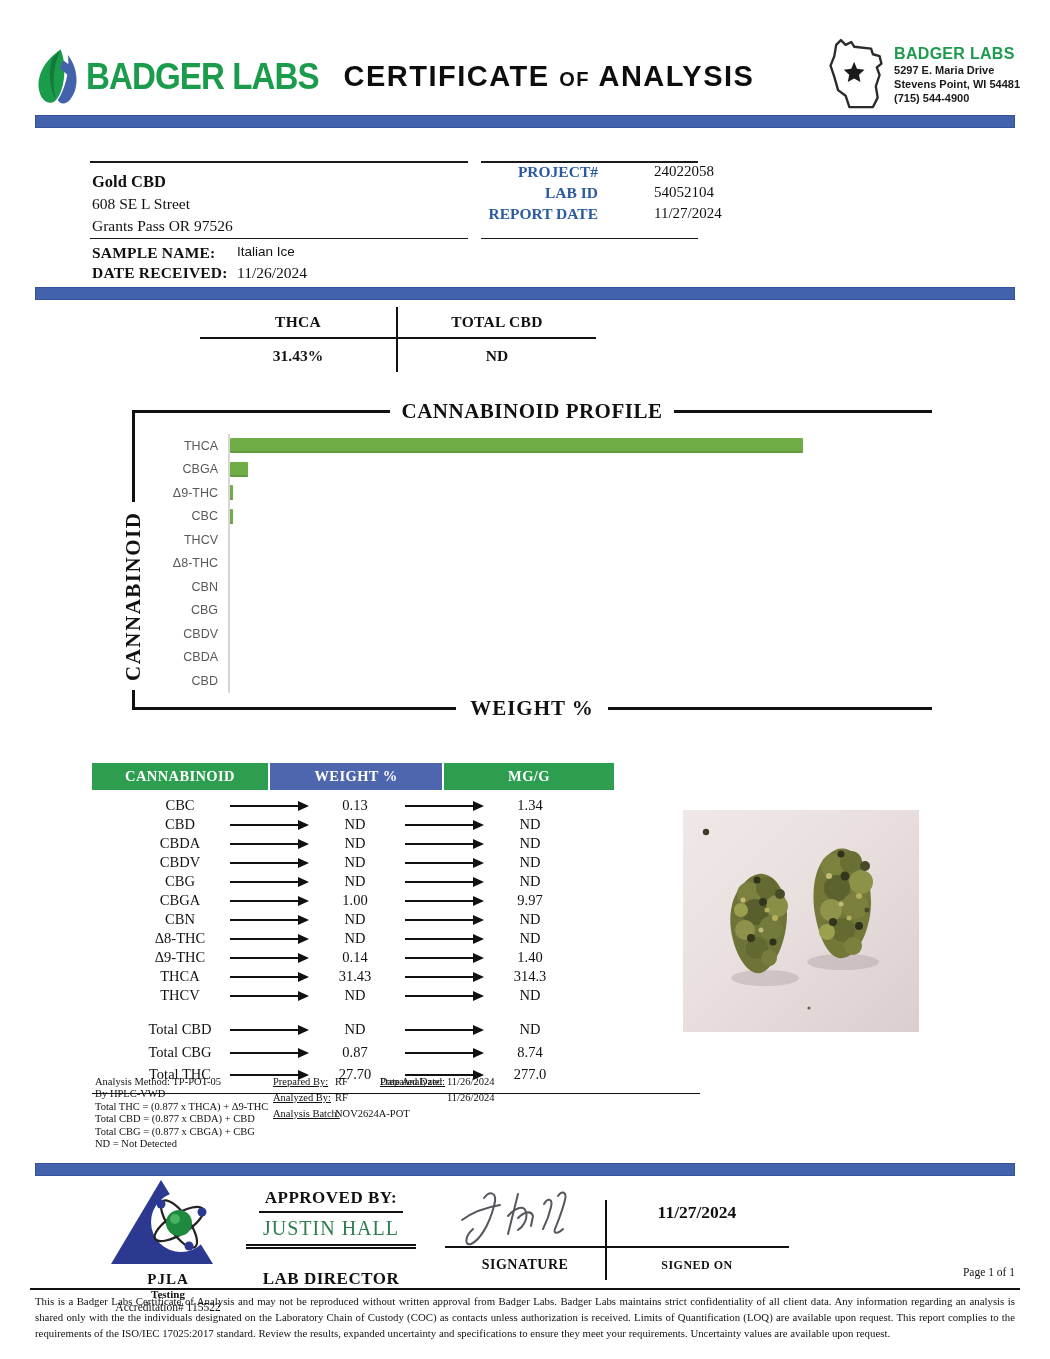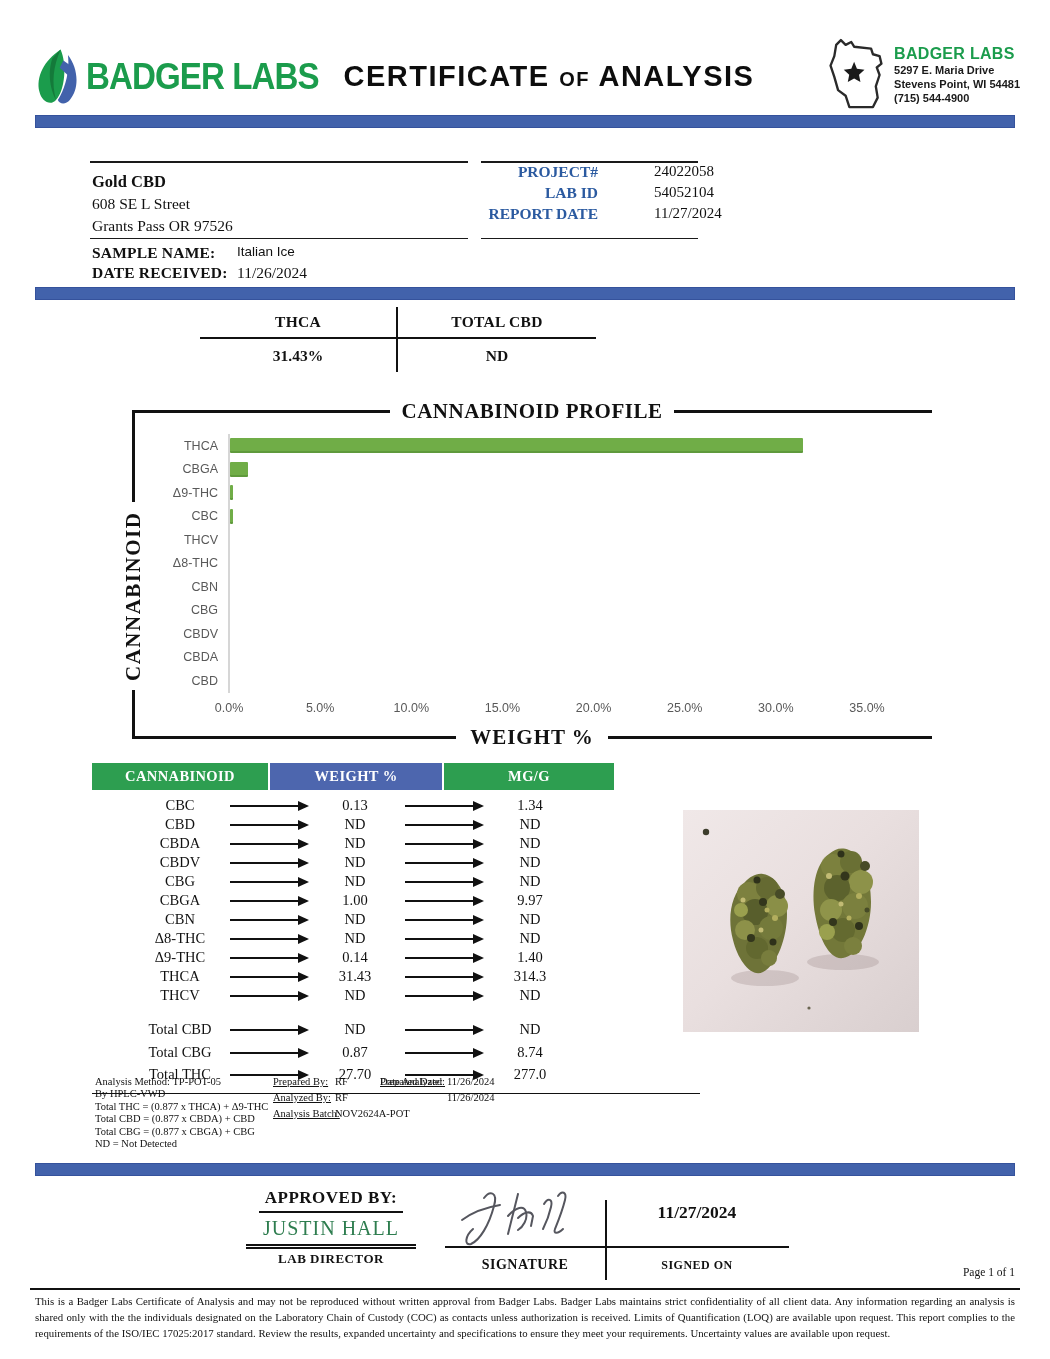--- a/index.html
+++ b/index.html
@@ -107,21 +107,21 @@
   
   .pjla{position:absolute;left:88px;top:1178px;width:160px;text-align:center;}
   .pjla-name{font-weight:bold;font-size:15px;letter-spacing:1px;margin-top:1px;}
   .pjla-sub{font-weight:bold;font-size:11px;}
   .pjla-acc{font-size:11.5px;margin-top:1px;}
   .approved{position:absolute;left:246px;top:1188px;width:170px;text-align:center;}
   .approved-label{display:inline-block;font-weight:bold;font-size:17px;letter-spacing:.5px;
                   border-bottom:2px solid #111;padding:0 6px 3px;}
   .approver{margin-top:4px;font-size:20px;letter-spacing:1px;color:#2e7d4f;
             border-bottom:5px double #111;padding-bottom:4px;}
-  .approver-title{margin-top:2px;font-weight:bold;font-size:13px;letter-spacing:.5px;text-align:center;}
+  .approver-title{margin-top:20px;font-weight:bold;font-size:17px;letter-spacing:.5px;text-align:center;}
   .sigblock{position:absolute;left:445px;top:1178px;width:344px;}
   .sigrow{display:flex;height:68px;border-bottom:2.5px solid #111;}
   .sig-left{width:160px;display:flex;align-items:flex-end;justify-content:center;}
   .sig-right{flex:1;display:flex;align-items:center;justify-content:center;
              font-weight:bold;font-size:17.5px;}
   .siglabels{display:flex;height:34px;}
   .sl1{width:160px;display:flex;align-items:center;justify-content:center;
        font-weight:bold;font-size:14px;letter-spacing:.5px;}
   .sl2{flex:1;display:flex;align-items:center;justify-content:center;
        font-weight:bold;font-size:12px;letter-spacing:.5px;}
@@ -256,30 +256,20 @@
             <div class="track"></div>
           </div>
           <div class="chart-row">
             <span class="cat">CBDA</span>
             <div class="track"></div>
           </div>
           <div class="chart-row">
             <span class="cat">CBD</span>
             <div class="track"></div>
           </div>
-        </div>
-      <div class="ticksrow">
-          <span class="tick" style="left: 0px;">0.0%</span>
-          <span class="tick" style="left: 91.1429px;">5.0%</span>
-          <span class="tick" style="left: 182.286px;">10.0%</span>
-          <span class="tick" style="left: 273.429px;">15.0%</span>
-          <span class="tick" style="left: 364.571px;">20.0%</span>
-          <span class="tick" style="left: 455.714px;">25.0%</span>
-          <span class="tick" style="left: 546.857px;">30.0%</span>
-          <span class="tick" style="left: 638px;">35.0%</span>
         </div>
       <div class="c-bottomrow">
         <div class="cline"></div>
         <div class="c-xlabel">WEIGHT %</div>
         <div class="cline"></div>
       </div>
     </div>
   </div>
 
   <div class="results">
@@ -463,20 +453,36 @@
     <span class="fn-label" style="left:178px;top:16px">Analyzed By:</span>
     <span class="fn-val" style="left:240px;top:16px">RF</span>
     <span class="fn-label" style="left:285px;top:0">Date Analyzed:</span>
     <span class="fn-val" style="left:352px;top:16px">11/26/2024</span>
     <span class="fn-label" style="left:178px;top:32px">Analysis Batch:</span>
     <span class="fn-val" style="left:240px;top:32px">NOV2624A-POT</span>
   </div>
 
   <div class="blue-bar bar-3"></div>
 
+  <div class="pjla">
+    <svg width="118" height="88" viewBox="0 0 118 88">
+      <path d="M52,2 L104,86 L2,86 Z" fill="#2b3990"></path>
+      <circle cx="72" cy="44" r="30" fill="#ffffff"></circle>
+      <ellipse cx="70" cy="46" rx="28" ry="10" fill="none" stroke="#222" stroke-width="2.2" transform="rotate(-32 70 46)"></ellipse>
+      <ellipse cx="70" cy="46" rx="28" ry="10" fill="none" stroke="#222" stroke-width="2.2" transform="rotate(55 70 46)"></ellipse>
+      <circle cx="70" cy="45" r="13" fill="#1e8a3e"></circle>
+      <circle cx="66" cy="41" r="5" fill="#49b364"></circle>
+      <circle cx="52" cy="26" r="4.5" fill="#2b3990"></circle>
+      <circle cx="93" cy="34" r="4.5" fill="#2b3990"></circle>
+      <circle cx="80" cy="68" r="4.5" fill="#2b3990"></circle>
+    </svg>
+    <div class="pjla-name">PJLA</div>
+    <div class="pjla-sub">Testing</div>
+    <div class="pjla-acc">Accreditation# 115522</div>
+  </div>
 
   <div class="approved">
     <div><span class="approved-label">APPROVED BY:</span></div>
     <div class="approver">JUSTIN HALL</div>
     <div class="approver-title">LAB DIRECTOR</div>
   </div>
 
   <div class="sigblock">
     <div class="sigrow">
       <div class="sig-left">

